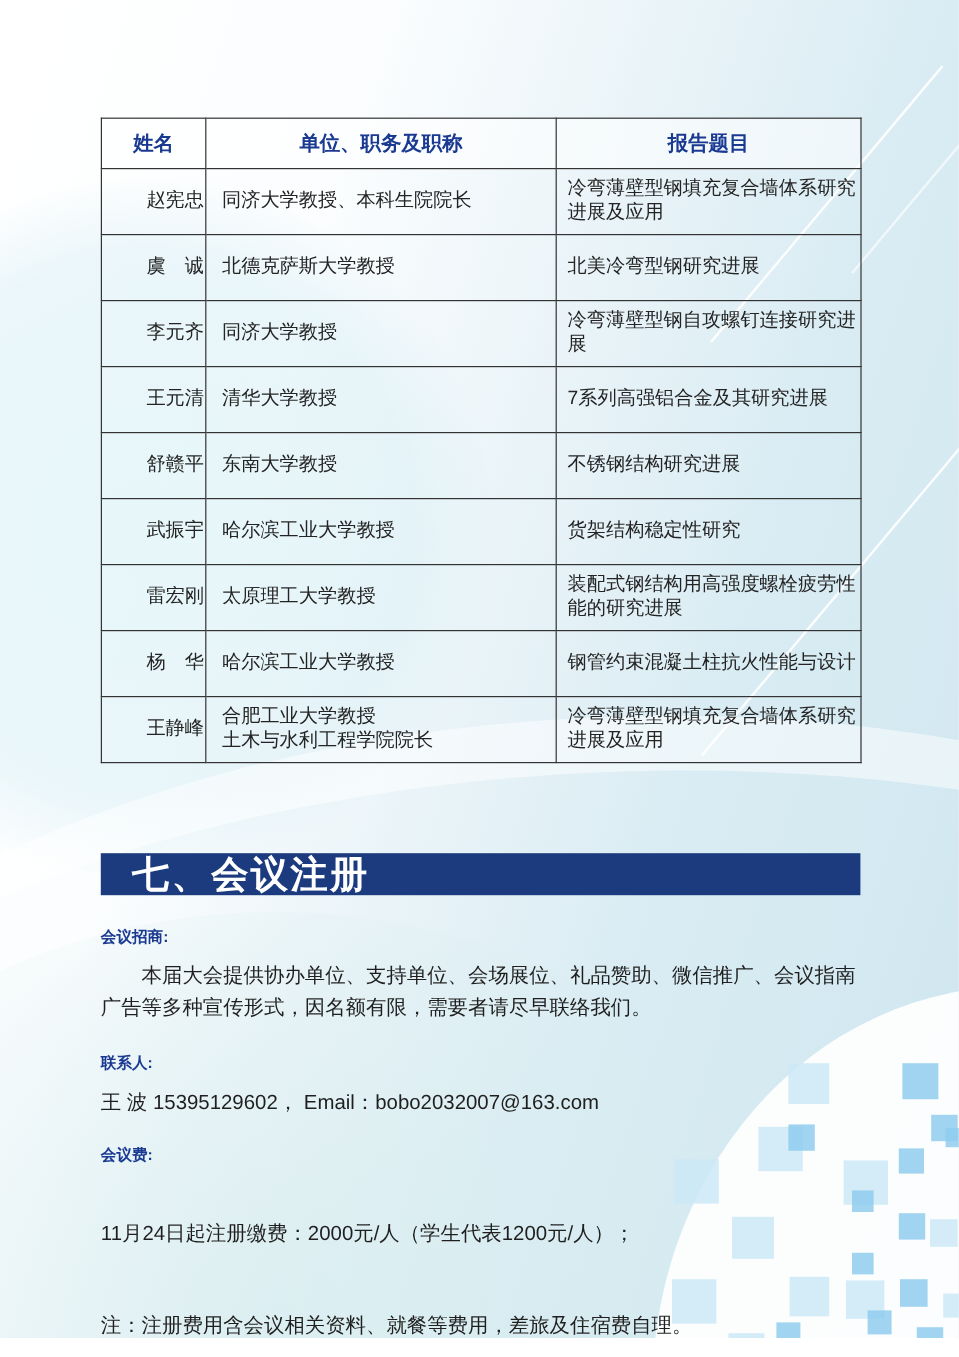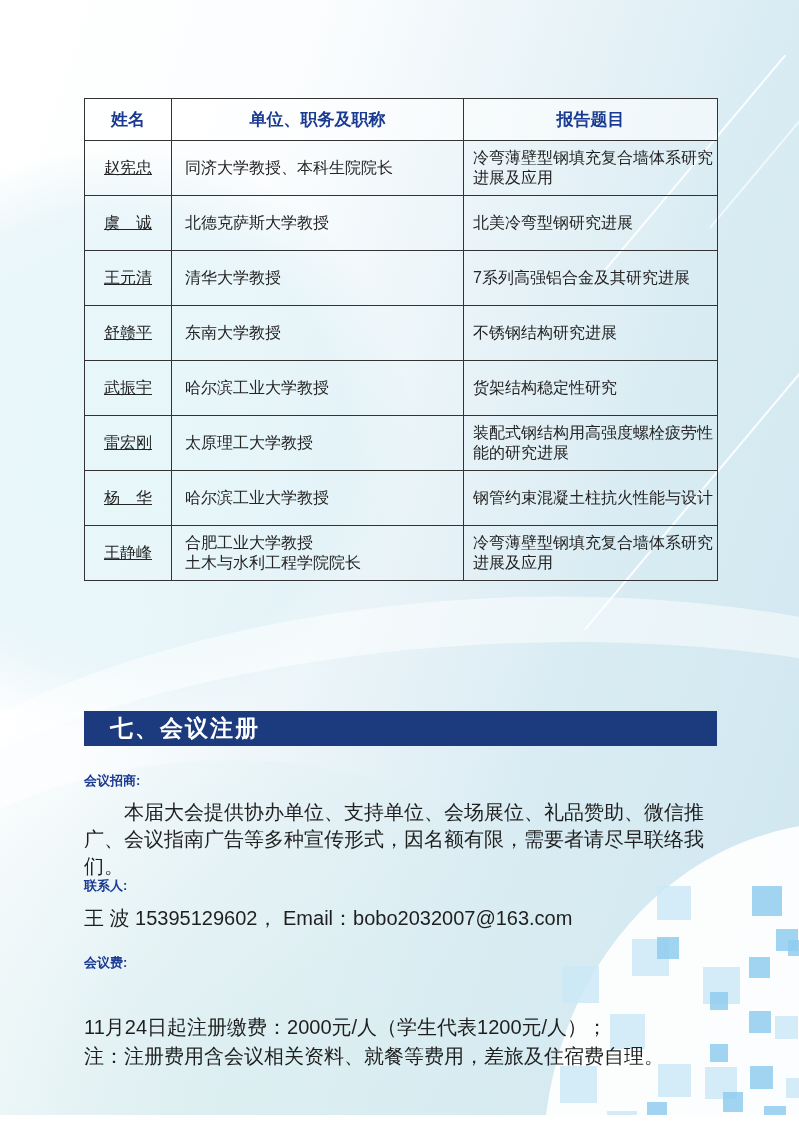--- a/index.html
+++ b/index.html
@@ -46,37 +46,37 @@
     color:#242424;font-size:16px;line-height:20px;
   }
   .speaker-table th{
     height:39px;font-size:17px;font-weight:bold;color:#1a3a92;text-align:center;
     background:rgba(255,255,255,0.55);
   }
   .speaker-table td{height:52px;}
   .col-name{width:87px;}
   .col-affiliation{width:292px;}
   .col-topic{width:254px;}
-  .cell-name{text-align:center;text-decoration:underline;}
+  .cell-name{text-align:right;}
   .cell-affiliation{padding-left:13px;white-space:pre-line;}
   .cell-topic{padding-left:9px;padding-right:4px;}
   
   .banner{
     position:absolute;left:84px;top:711px;width:633px;height:35px;
     background:#1c3b7e;color:#ffffff;display:flex;align-items:center;
     font-family:"Liberation Serif","DejaVu Serif",serif;
-    font-size:23px;font-weight:bold;letter-spacing:2px;
+    font-size:31px;font-weight:bold;letter-spacing:2px;
     padding-left:26px;box-sizing:border-box;text-align:right;
   }
   
   .label{
     position:absolute;left:84px;color:#1a3a92;font-weight:bold;font-size:13px;
   }
   .bodytext{
-    position:absolute;left:84px;width:636px;color:#1f1f1f;font-size:20px;line-height:27px;
+    position:absolute;left:84px;width:636px;color:#1f1f1f;font-size:17px;line-height:27px;
   }
   .indent{text-indent:2em;}
 </style>
 </head>
 <body>
 
 <div id="page">
 
   <div class="decor circle-left"></div>
   <div class="decor tint-bottomleft"></div>
@@ -129,20 +129,25 @@
           <td class="cell-name">赵宪忠</td>
           <td class="cell-affiliation">同济大学教授、本科生院院长</td>
           <td class="cell-topic">冷弯薄壁型钢填充复合墙体系研究进展及应用</td>
         </tr>
         <tr>
           <td class="cell-name">虞　诚</td>
           <td class="cell-affiliation">北德克萨斯大学教授</td>
           <td class="cell-topic">北美冷弯型钢研究进展</td>
         </tr>
         <tr>
+          <td class="cell-name">李元齐</td>
+          <td class="cell-affiliation">同济大学教授</td>
+          <td class="cell-topic">冷弯薄壁型钢自攻螺钉连接研究进展</td>
+        </tr>
+        <tr>
           <td class="cell-name">王元清</td>
           <td class="cell-affiliation">清华大学教授</td>
           <td class="cell-topic">7系列高强铝合金及其研究进展</td>
         </tr>
         <tr>
           <td class="cell-name">舒赣平</td>
           <td class="cell-affiliation">东南大学教授</td>
           <td class="cell-topic">不锈钢结构研究进展</td>
         </tr>
         <tr>
@@ -174,15 +179,15 @@
   </div>
 
   <div class="label" style="top:772px">会议招商:</div>
   <div class="bodytext indent" style="top:799px">本届大会提供协办单位、支持单位、会场展位、礼品赞助、微信推广、会议指南广告等多种宣传形式，因名额有限，需要者请尽早联络我们。</div>
 
   <div class="label" style="top:877px">联系人:</div>
   <div class="bodytext" style="top:905px">王 波 15395129602， Email：bobo2032007@163.com</div>
 
   <div class="label" style="top:954px">会议费:</div>
   <div class="bodytext" style="top:1014px">11月24日起注册缴费：2000元/人（学生代表1200元/人）；</div>
-  <div class="bodytext" style="top:1043px">注：注册费用含会议相关资料、就餐等费用，差旅及住宿费自理。</div>
+  <div class="bodytext" style="top:1091px">注：注册费用含会议相关资料、就餐等费用，差旅及住宿费自理。</div>
 
 </div>
 
 </body></html>

